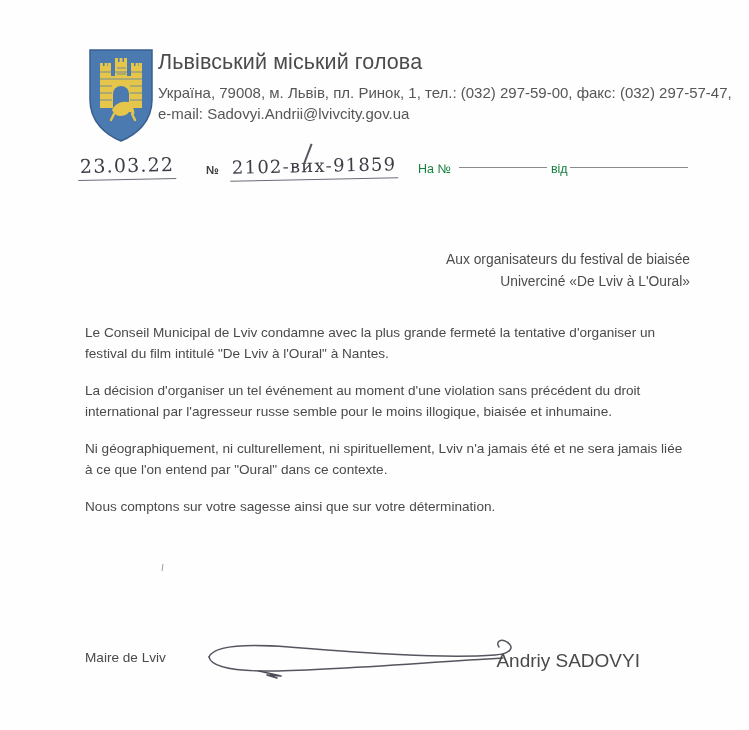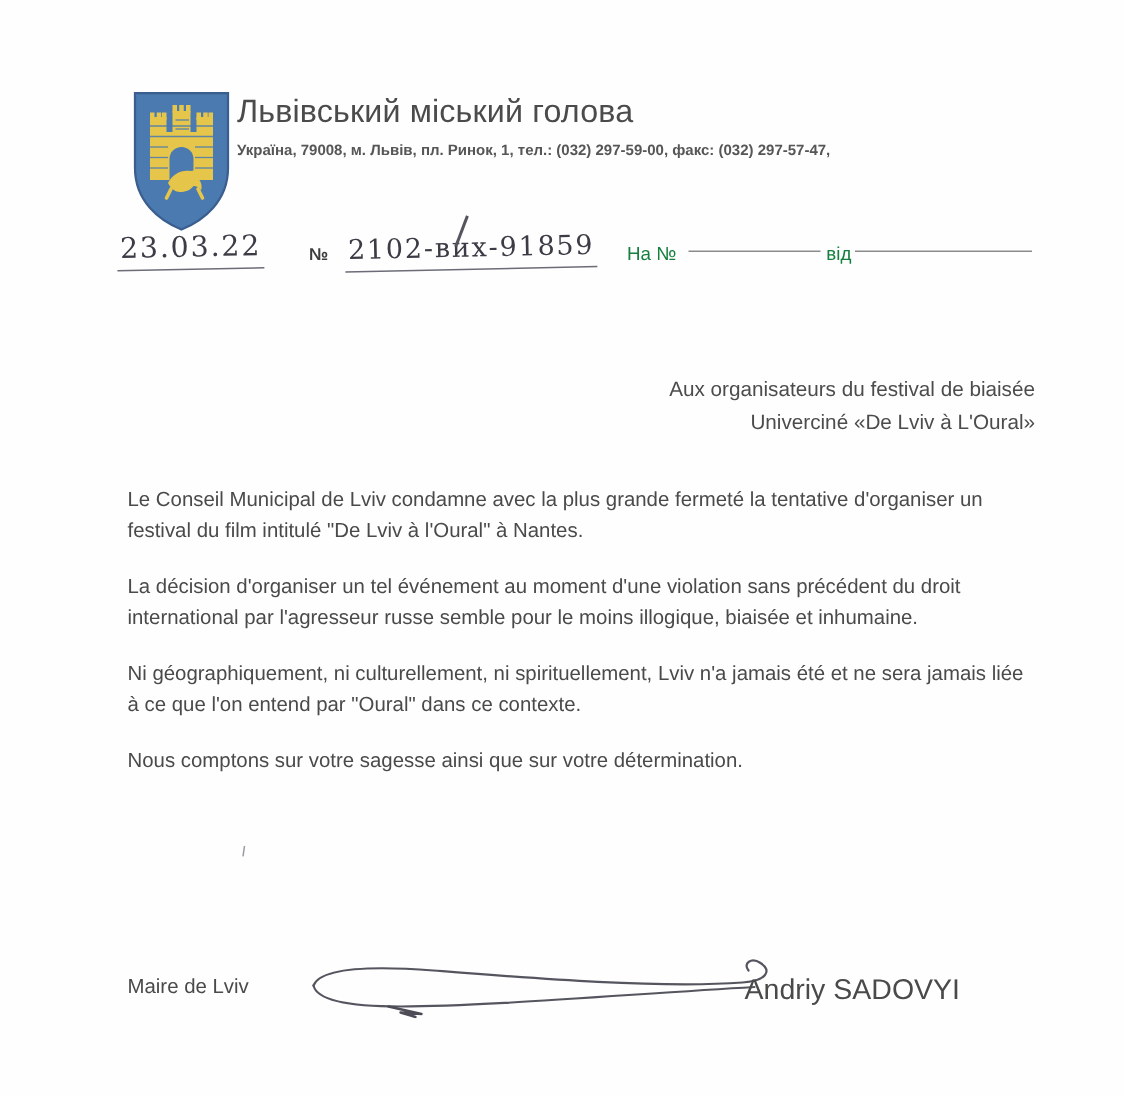--- a/index.html
+++ b/index.html
@@ -20,21 +20,21 @@
   .page {
     position: absolute;
     inset: 0;
     background: #fefefe;
   }
 
   
   .letterhead {
     position: absolute;
     left: 88px;
-    top: 60px;
+    top: 48px;
     width: 600px;
     height: 96px;
   }
   .emblem {
     position: absolute;
     left: 0;
     top: 0;
     width: 66px;
     height: 95px;
   }
@@ -47,25 +47,25 @@
   .org-title {
     font-size: 21.5px;
     color: #4b4b4b;
     letter-spacing: 0.1px;
     line-height: 1.1;
     white-space: nowrap;
     font-weight: 400;
   }
   .org-contact {
     margin-top: 7px;
-    font-size: 10px;
+    font-size: 15px;
     color: #565656;
     line-height: 1.42;
     white-space: nowrap;
-    font-weight: 700;
+    font-weight: 400;
   }
 
   
   .ref-row {
     position: absolute;
     left: 78px;
     top: 152px;
     width: 615px;
     height: 40px;
   }
@@ -257,20 +257,21 @@
           <line x1="29" y1="20" x2="38" y2="20"></line>
           <line x1="29" y1="26" x2="38" y2="26"></line>
         </g>
       </svg>
     </div>
 
     <div class="head-text">
       <div class="org-title">Львівський міський голова</div>
       <div class="org-contact">
         <div>Україна, 79008, м. Львів, пл. Ринок, 1, тел.: (032) 297-59-00, факс: (032) 297-57-47,</div>
+        <div>e-mail: Sadovyi.Andrii@lvivcity.gov.ua</div>
       </div>
     </div>
   </div>
 
   <div class="ref-row">
 
     <div class="hand hand-date">23.03.22</div>
 
     <div class="no-label">№</div>
 

